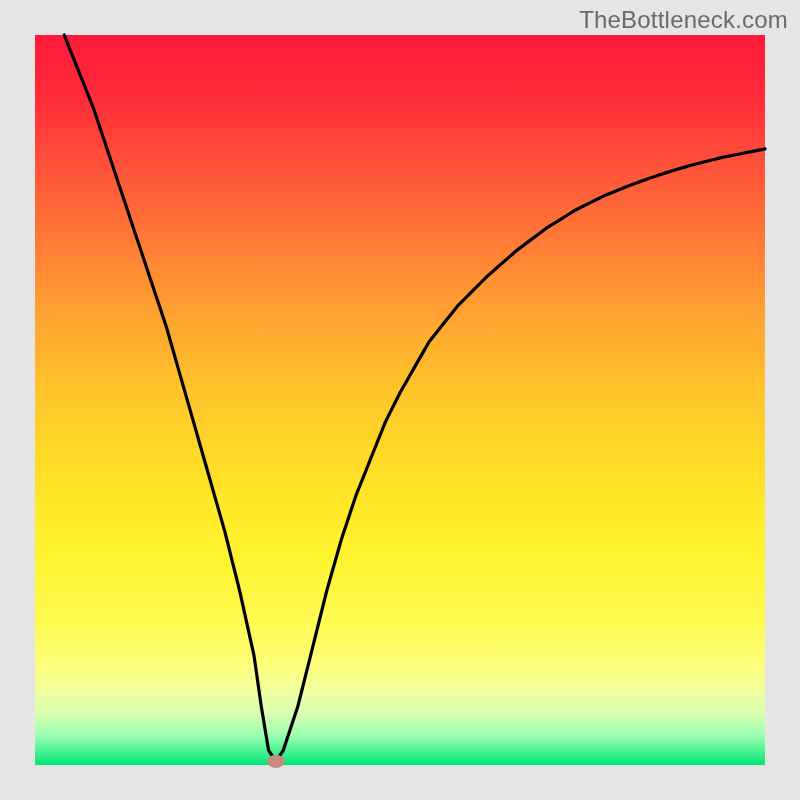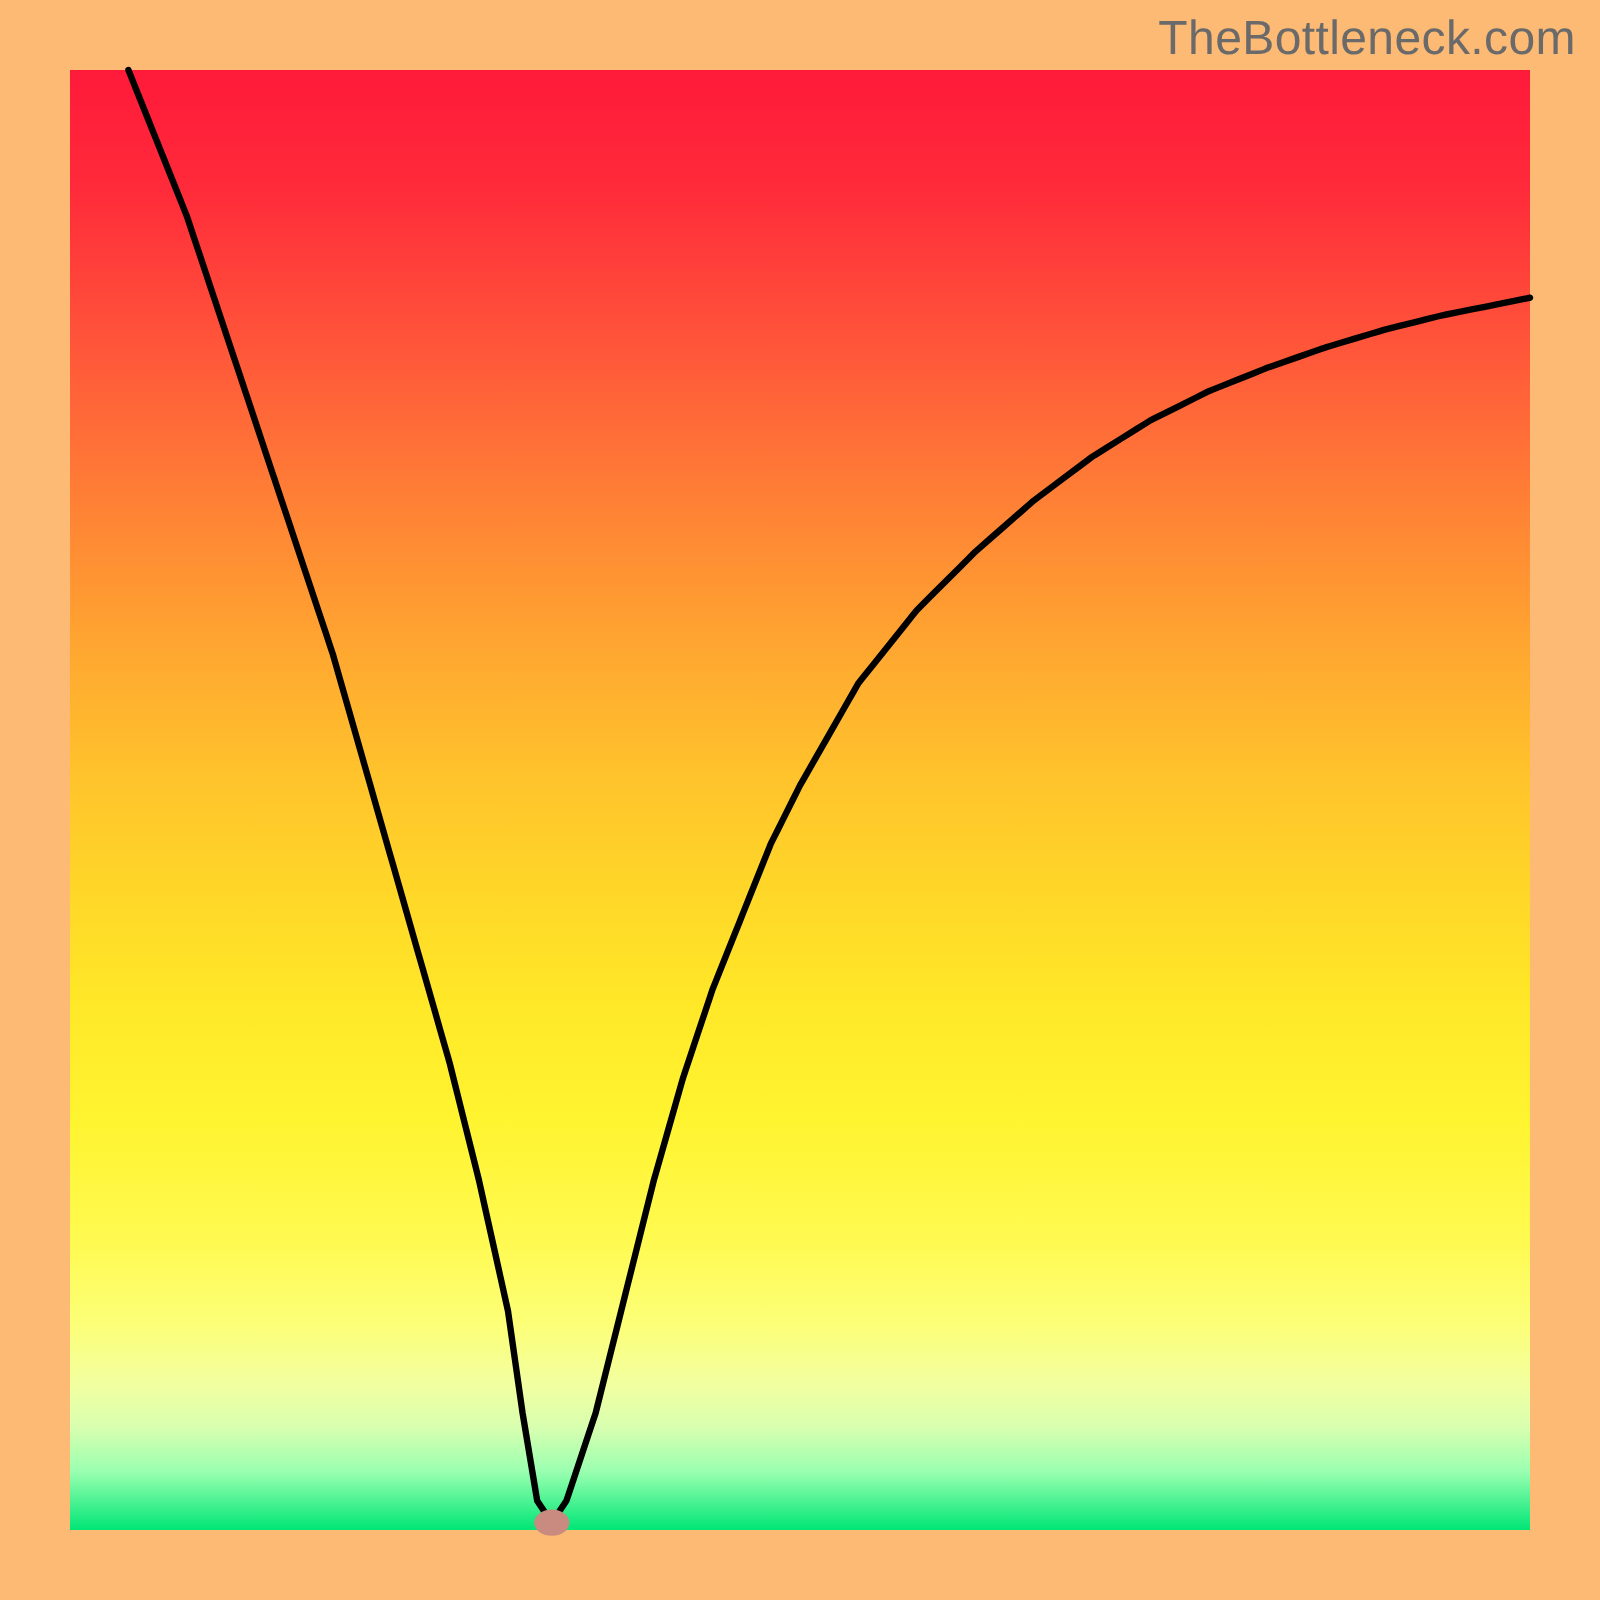--- a/index.html
+++ b/index.html
@@ -9,21 +9,21 @@
     height: 800px;
     background: #000;
     overflow: hidden;
   }
   .frame {
     position: absolute;
     left: 0;
     top: 0;
     width: 800px;
     height: 800px;
-    background: #fdba74;
+    background: #e5e5e5;
   }
   .plot-area {
     position: absolute;
     left: 35px;
     top: 35px;
     width: 730px;
     height: 730px;
     background: linear-gradient(to bottom,
       #ff1a3a 0%,
       #ff2a3a 8%,

